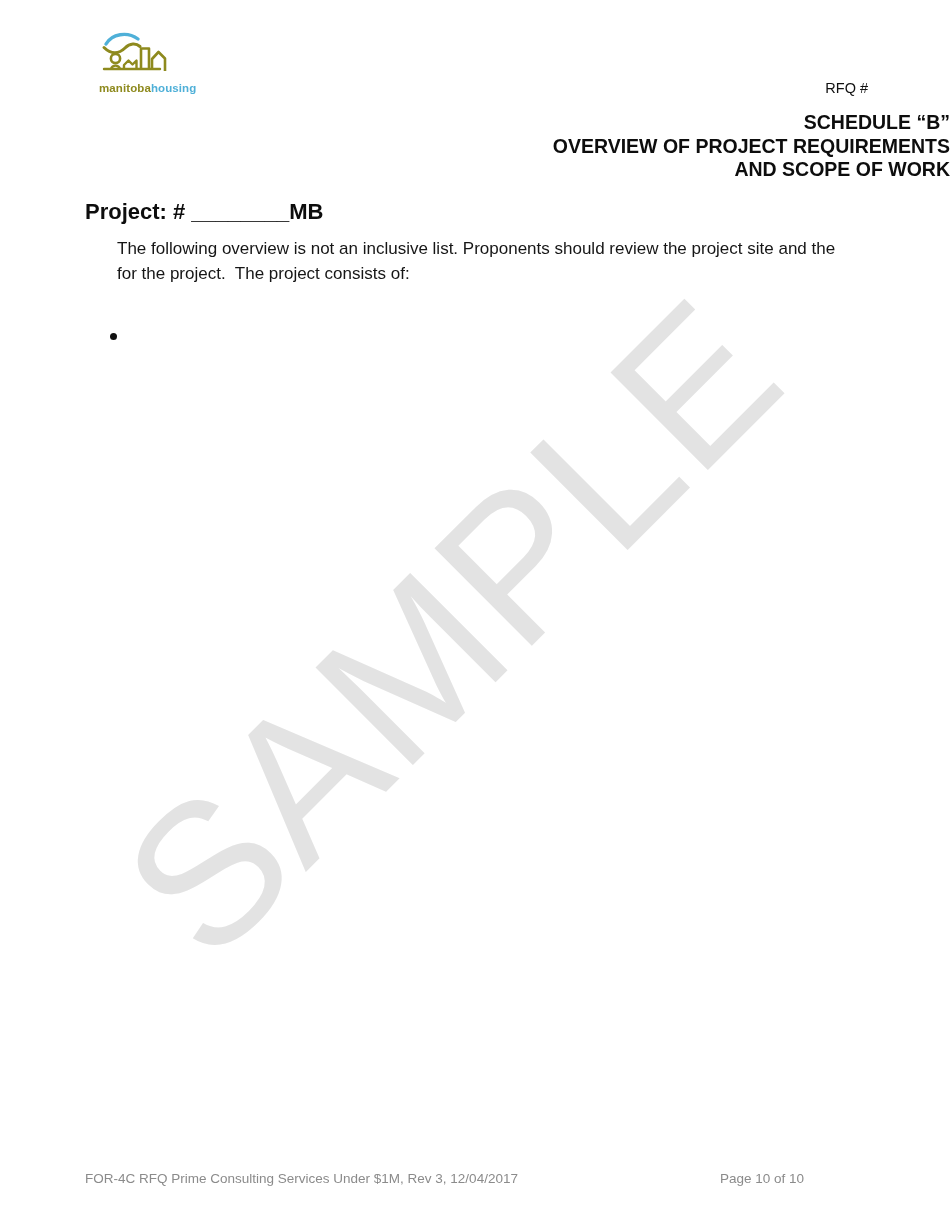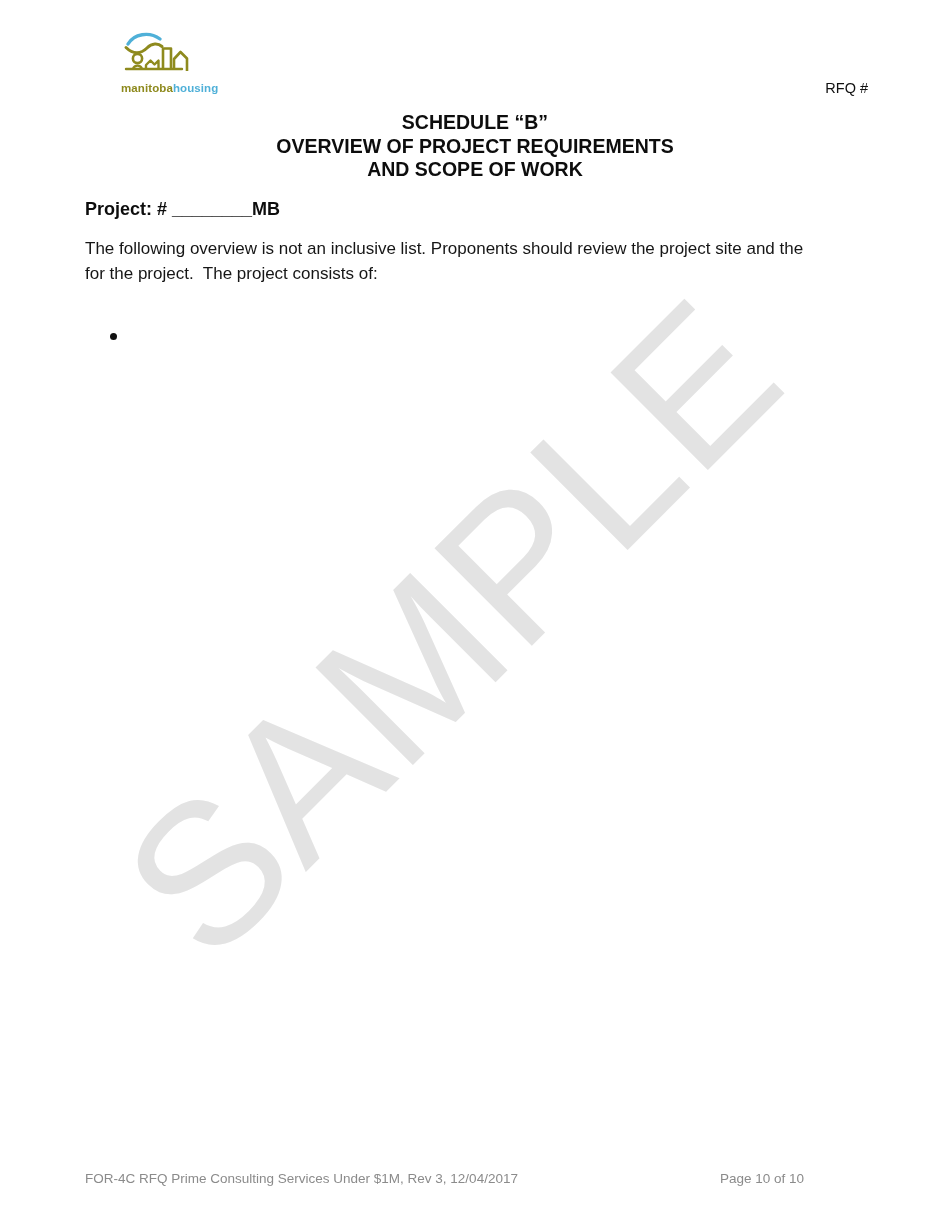--- a/index.html
+++ b/index.html
@@ -23,21 +23,21 @@
     letter-spacing: 2px;
     color: #e3e3e3;
     white-space: nowrap;
     z-index: 0;
     user-select: none;
   }
 
   .content { position: absolute; inset: 0; z-index: 1; }
 
   
-  .logo { position: absolute; left: 99px; top: 31px; width: 95px; margin-left: 22px; }
+  .logo { position: absolute; left: 99px; top: 31px; width: 95px; }
   .logo svg { display: block; }
   .logo-wordmark {
     margin-top: 1px;
     font-size: 11.5px;
     font-weight: bold;
     letter-spacing: 0.1px;
     white-space: nowrap;
   }
   .brand-olive { color: #8e8a1e; }
   .brand-blue  { color: #4fb0d8; }
@@ -48,46 +48,46 @@
     top: 39px; right: 82px;
     font-size: 14.5px;
     color: #111;
     margin-top: 41px;
   }
 
   
   .title-block {
     position: absolute;
     left: 0; right: 0; top: 111px;
-    text-align: center;
+    text-align: right;
     font-weight: bold;
     font-size: 19.5px;
     line-height: 23.5px;
     color: #0d0d0d;
   }
 
   
   .project-line {
     position: absolute;
     left: 85px; top: 199px;
-    font-size: 18px;
+    font-size: 22px;
     font-weight: bold;
     color: #0d0d0d;
   }
 
   
   .intro-paragraph {
     position: absolute;
     left: 85px; top: 237px;
     width: 800px;
     font-size: 17px;
     line-height: 24.6px;
     color: #161616;
   }
-  .para-line { white-space: pre-wrap; }
+  .para-line { white-space: pre-wrap; margin-left: 32px; }
 
   
   .bullet-row {
     position: absolute;
     left: 110px; top: 333px;
     display: flex;
     align-items: center;
     gap: 10px;
   }
   .bullet-dot {

